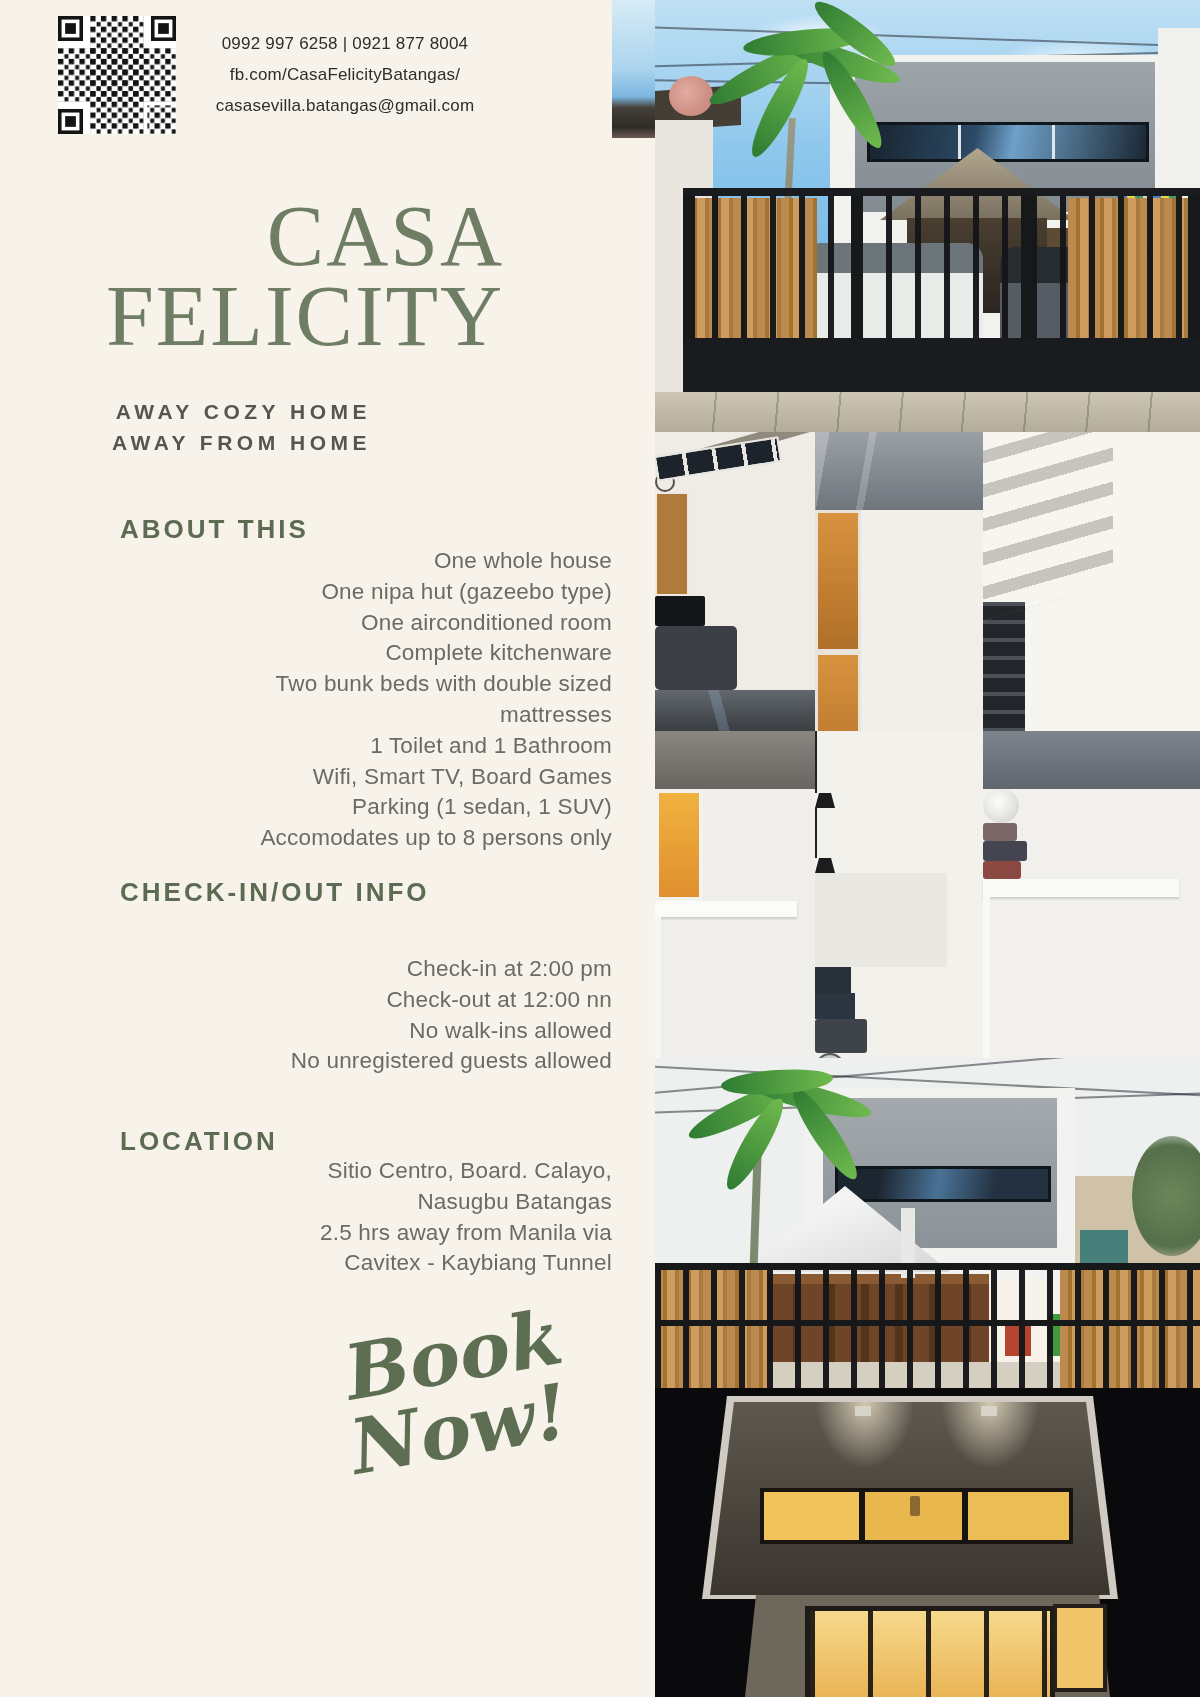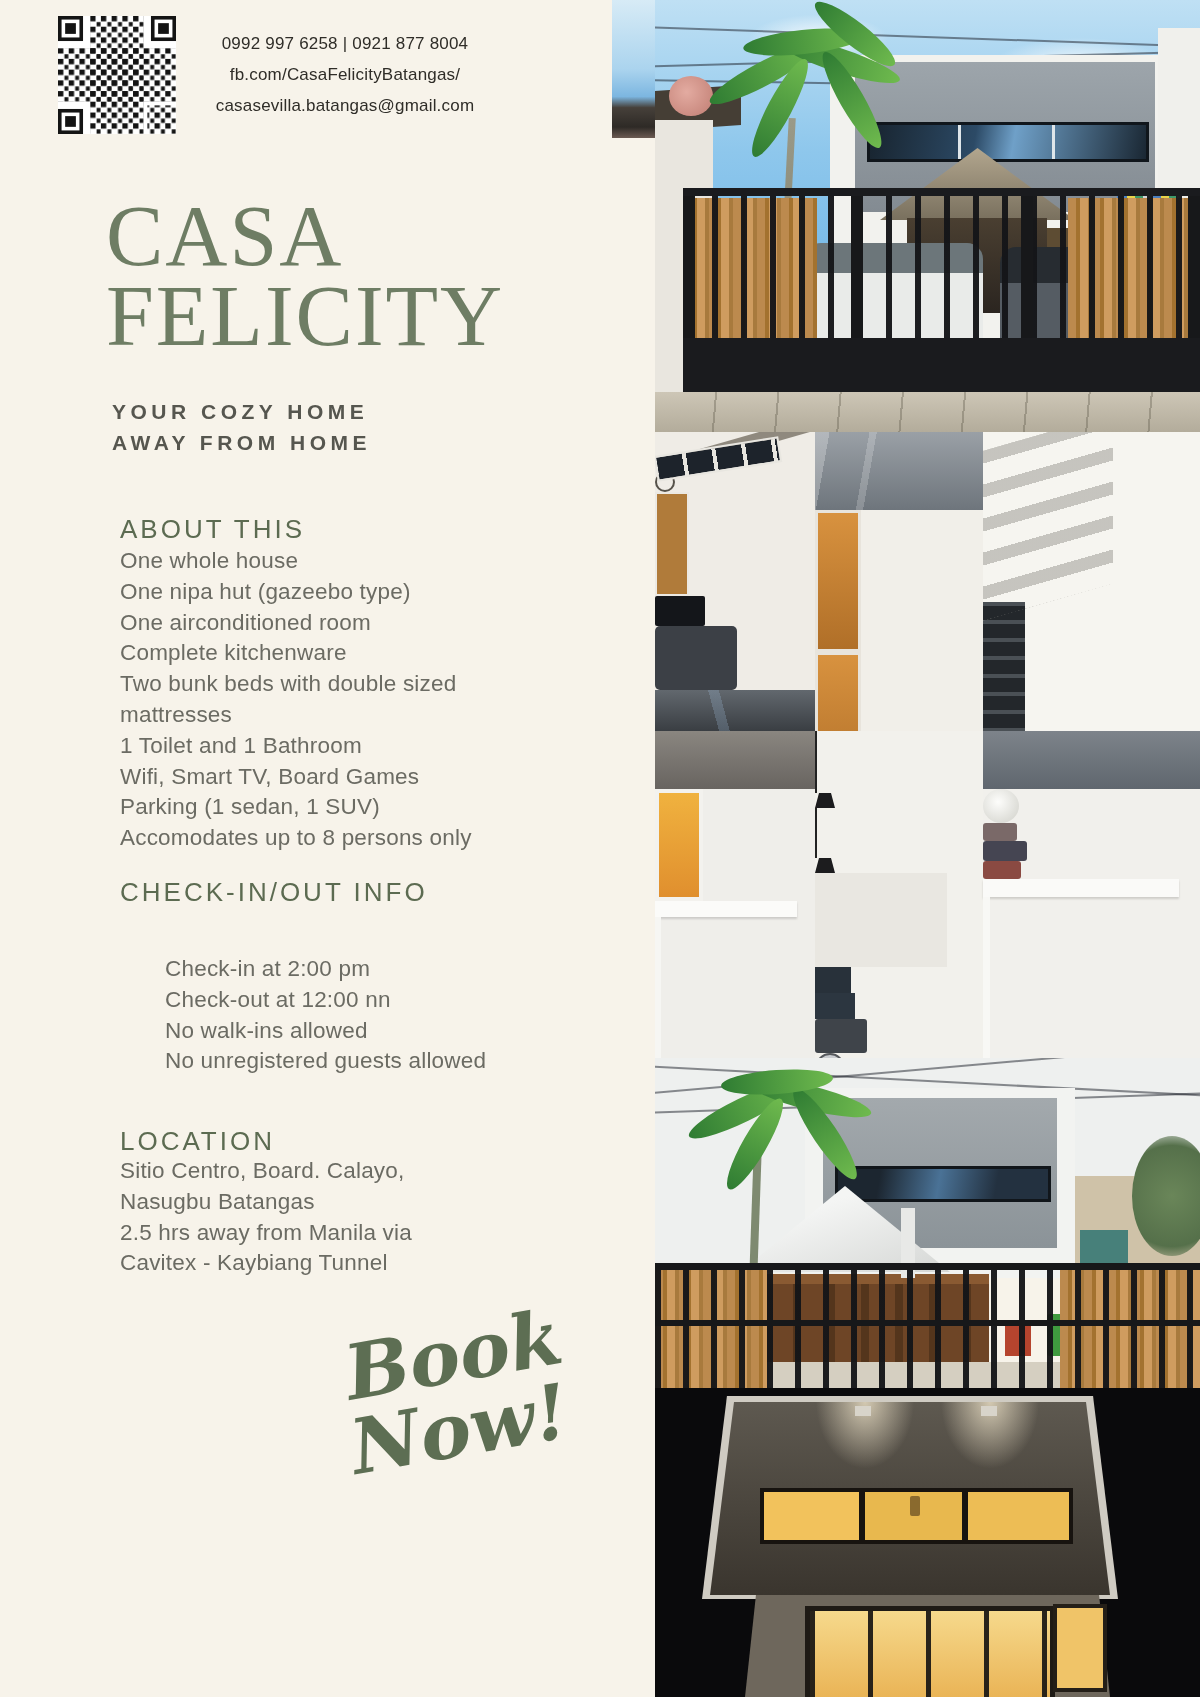--- a/index.html
+++ b/index.html
@@ -1,31 +1,31 @@
 <!DOCTYPE html>
 <html><head>
 <meta charset="utf-8">
 <style>
   html,body{margin:0;padding:0;background:#e8e4da;}
   .page{position:relative;width:1200px;height:1697px;background:#f7f3ea;overflow:hidden;
         font-family:"Liberation Sans",sans-serif;}
-  .abs{position:absolute;}
+  .abs{position:absolute;text-align:right;}
 
   
   .qr{left:58px;top:16px;width:118px;height:118px;}
   .contact{left:190px;top:28px;width:310px;text-align:center;color:#2f2d28;
            font-size:17px;line-height:31px;letter-spacing:.2px;}
   .title{left:106px;top:196px;color:#6e7d64;font-family:"Liberation Serif",serif;
          font-size:86px;line-height:80px;letter-spacing:2px;font-weight:400;}
   .tagline{left:112px;top:396px;color:#56564f;font-size:21px;line-height:31px;
            letter-spacing:4.5px;font-weight:bold;}
-  .sec-h{left:120px;color:#5c6b51;font-size:26px;font-weight:400;letter-spacing:3px;}
+  .sec-h{left:120px;color:#5c6b51;font-size:26px;font-weight:700;letter-spacing:3px;}
   .h-about{top:514px;} .h-check{top:877px;} .h-loc{top:1126px;}
   .lines{left:120px;width:492px;color:#6b6b63;font-size:22.5px;line-height:30.8px;letter-spacing:.2px;}
-  .l-about{top:546px;} .l-check{top:954px;margin-left:45px;} .l-loc{top:1156px;}
+  .l-about{top:546px;} .l-check{top:954px;} .l-loc{top:1156px;}
   .booknow{left:310px;top:1318px;width:300px;color:#5d6e53;text-align:center;
            font-family:"DejaVu Serif",serif;font-style:italic;font-weight:bold;
            font-size:76px;line-height:74px;transform:rotate(-10deg);}
   .booknow .n2{margin-left:-14px;}
 
   
   .photo{left:655px;width:545px;overflow:hidden;}
   .p1{top:0;height:432px;} .p2{top:432px;height:299px;} .p3{top:731px;height:327px;}
   .p4{top:1058px;height:330px;} .p5{top:1388px;height:309px;background:#0a0a0c;}
   .photo>div{position:absolute;}
@@ -235,21 +235,21 @@
     <div>fb.com/CasaFelicityBatangas/</div>
     <div>casasevilla.batangas@gmail.com</div>
   </div>
 
   <div class="abs title">
     <div>CASA</div>
     <div>FELICITY</div>
   </div>
 
   <div class="abs tagline">
-    <div>YOUR COZY HOME</div>
+    <div>AWAY COZY HOME</div>
     <div>AWAY FROM HOME</div>
   </div>
 
   <div class="abs sec-h h-about">ABOUT THIS</div>
   <div class="abs lines l-about">
     <div>One whole house</div>
     <div>One nipa hut (gazeebo type)</div>
     <div>One airconditioned room</div>
     <div>Complete kitchenware</div>
     <div>Two bunk beds with double sized</div>

